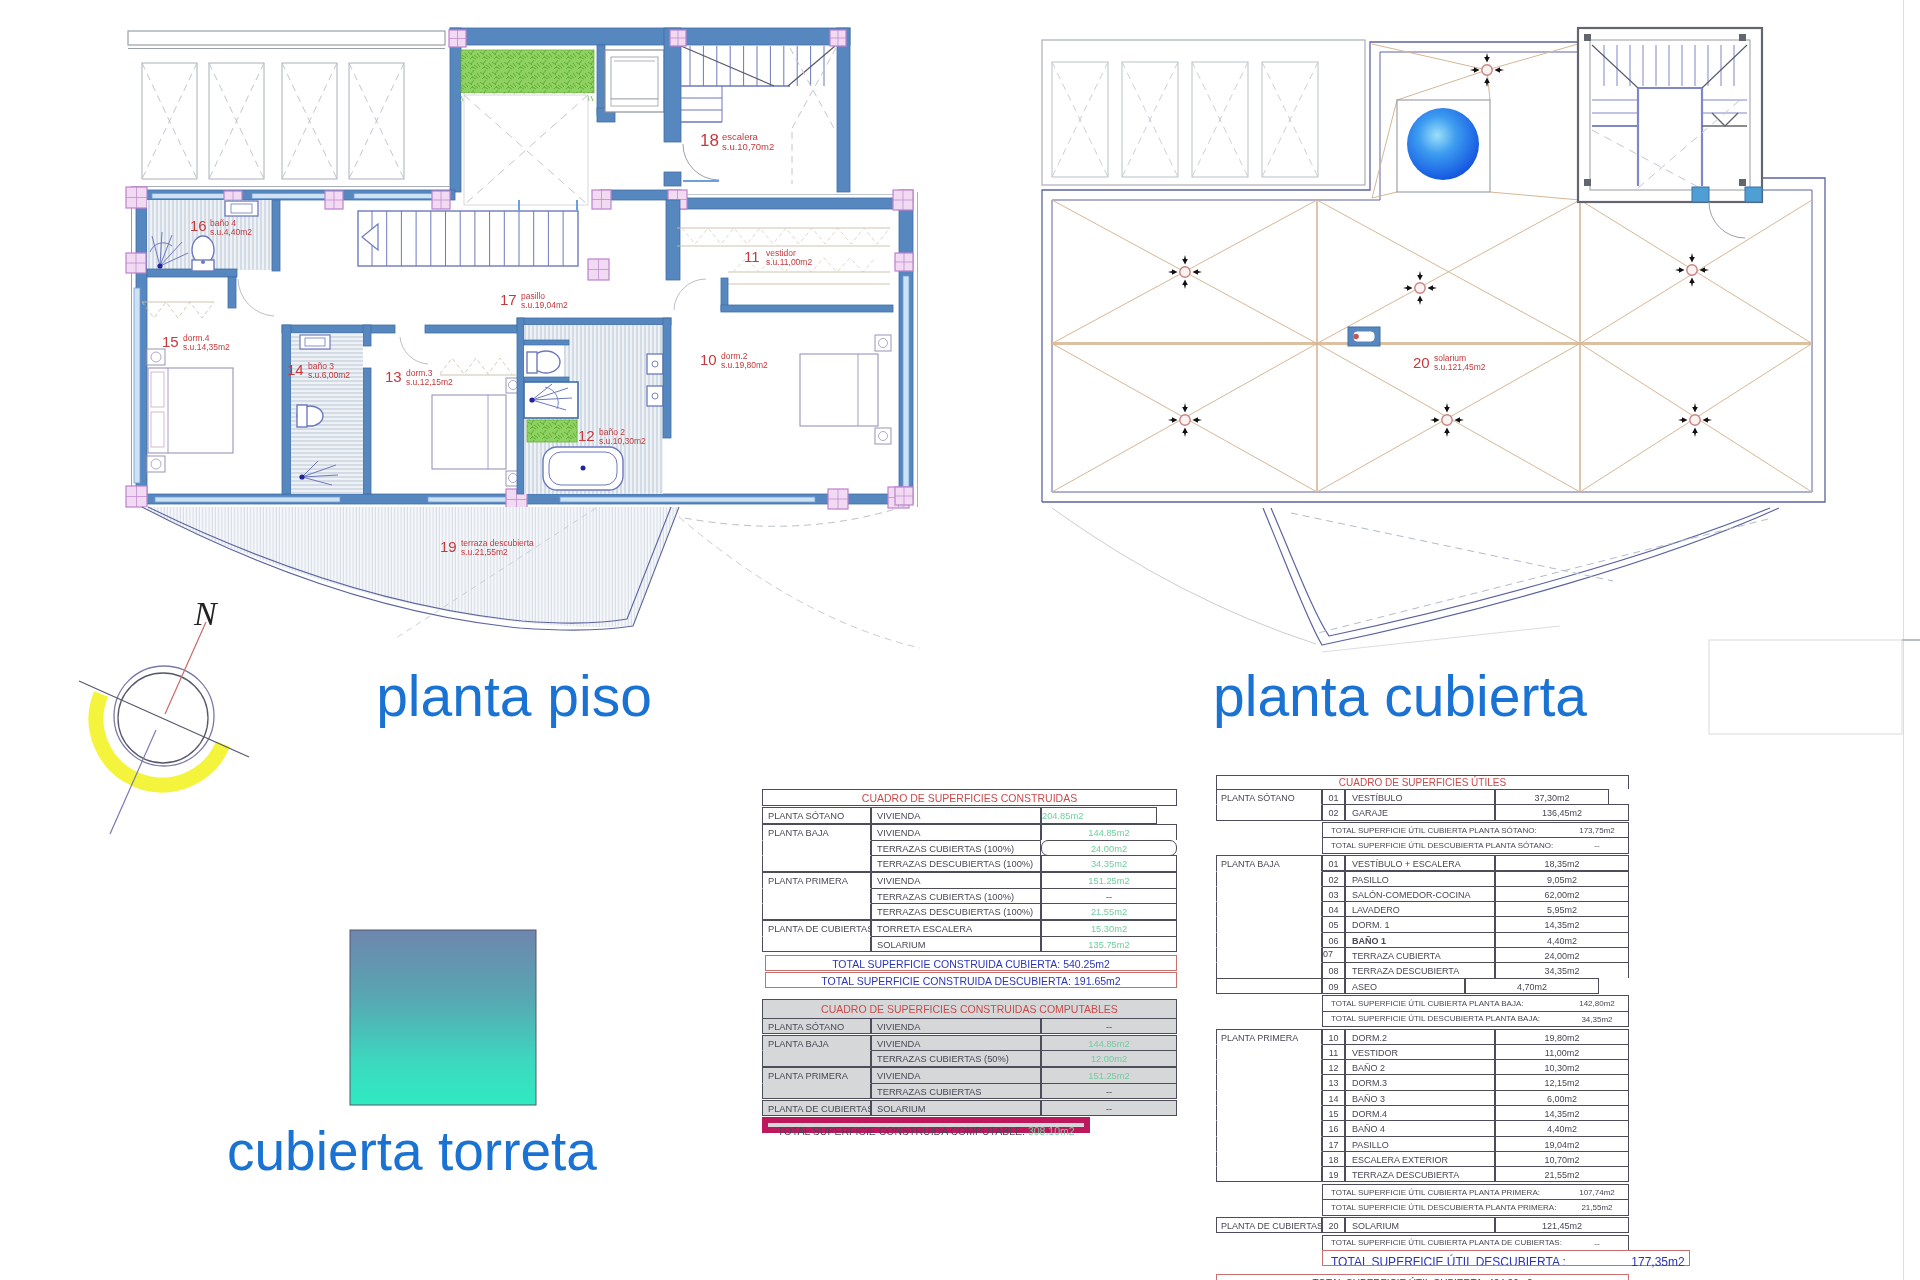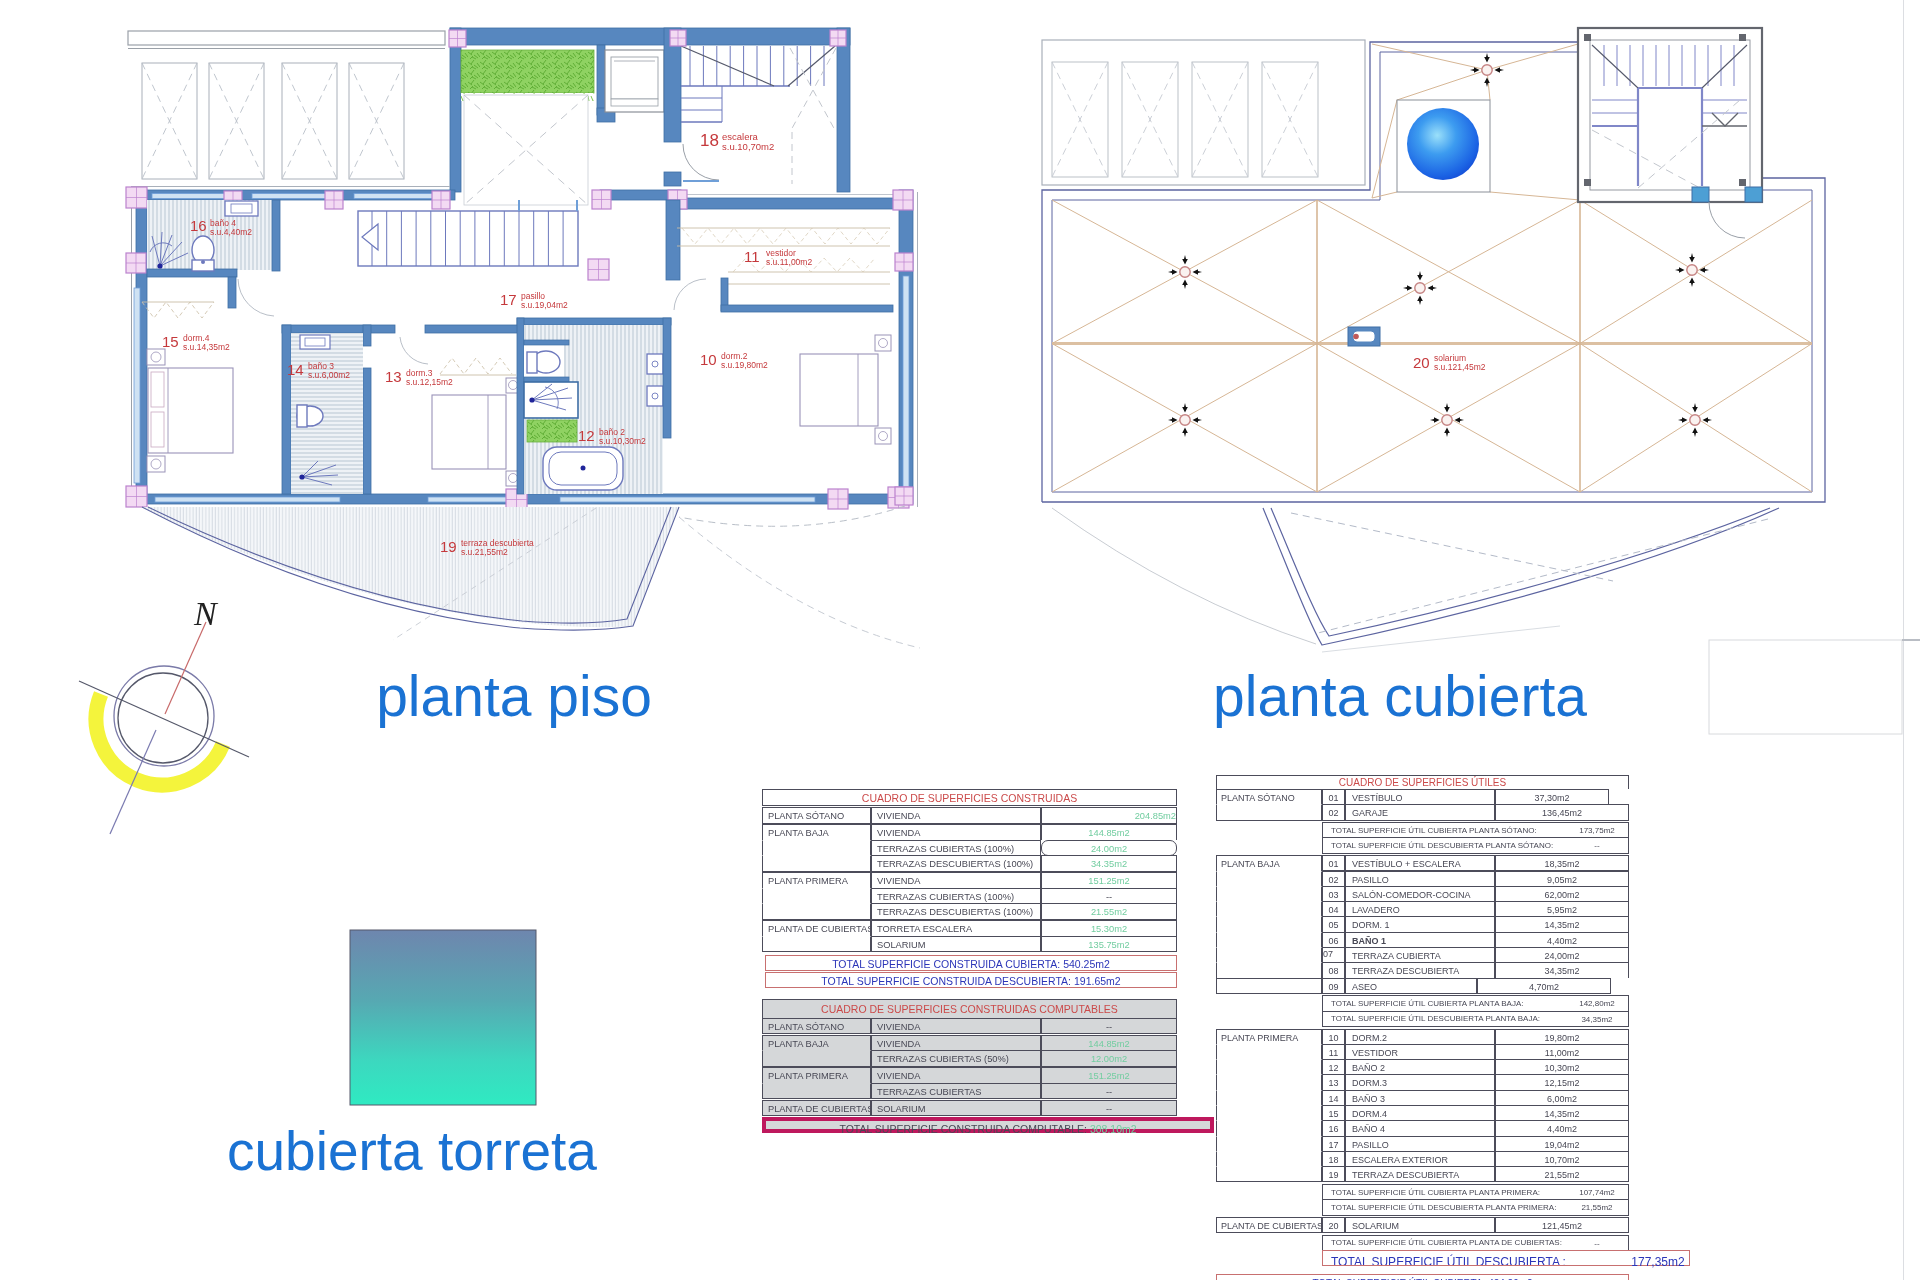--- a/index.html
+++ b/index.html
@@ -694,21 +694,21 @@
 
 <g>
         <text x="412" y="1170" font-size="55" fill="#1a72d3" text-anchor="middle">cubierta torreta</text>
       </g>
 </svg>
 
 <div style="position:absolute;left:762px;top:789px;width:415px;height:16.5px;border:1px solid #4c4c5a;box-sizing:border-box;text-align:center;color:#cb4a4a;font-size:10.5px;padding-top:1px">CUADRO DE SUPERFICIES CONSTRUIDAS</div>
 <div style="position:absolute;left:762px;top:807px;width:415px;height:16.5px;display:flex;background:#fff;font-size:9.3px">
       <div style="width:109px;box-sizing:border-box;overflow:hidden;white-space:nowrap;border-left:1px solid #4c4c5a;border-right:1px solid #4c4c5a;border-top:1px solid #4c4c5a;border-bottom:1px solid #4c4c5a;padding:2px 0 0 5px;">PLANTA SÓTANO</div>
       <div style="width:170px;box-sizing:border-box;overflow:hidden;white-space:nowrap;border-left:1px solid #4c4c5a;border-right:1px solid #4c4c5a;border-top:1px solid #4c4c5a;border-bottom:1px solid #4c4c5a;padding:2px 0 0 5px;">VIVIENDA</div>
-      <div style="width:136px;box-sizing:border-box;overflow:hidden;white-space:nowrap;border-left:1px solid #4c4c5a;border-right:1px solid #4c4c5a;border-top:1px solid #4c4c5a;border-bottom:1px solid #4c4c5a;padding-top:2px;text-align:right;color:#72cda0;">204.85m2</div>
+      <div style="width:116px;box-sizing:border-box;overflow:hidden;white-space:nowrap;border-left:1px solid #4c4c5a;border-right:1px solid #4c4c5a;border-top:1px solid #4c4c5a;border-bottom:1px solid #4c4c5a;padding-top:2px;text-align:left;color:#72cda0;">204.85m2</div>
     </div>
 <div style="position:absolute;left:762px;top:824px;width:415px;height:16.5px;display:flex;background:#fff;font-size:9.3px">
       <div style="width:109px;box-sizing:border-box;overflow:hidden;white-space:nowrap;border-left:1px solid #4c4c5a;border-right:1px solid #4c4c5a;border-top:1px solid #4c4c5a;padding:2px 0 0 5px;">PLANTA BAJA</div>
       <div style="width:170px;box-sizing:border-box;overflow:hidden;white-space:nowrap;border-left:1px solid #4c4c5a;border-right:1px solid #4c4c5a;border-top:1px solid #4c4c5a;border-bottom:1px solid #4c4c5a;padding:2px 0 0 5px;">VIVIENDA</div>
       <div style="width:136px;box-sizing:border-box;overflow:hidden;white-space:nowrap;border-left:1px solid #4c4c5a;border-right:1px solid #4c4c5a;border-top:1px solid #4c4c5a;border-bottom:1px solid #4c4c5a;padding-top:2px;text-align:center;color:#72cda0;">144.85m2</div>
     </div>
 <div style="position:absolute;left:762px;top:839.5px;width:415px;height:16.5px;display:flex;background:#fff;font-size:9.3px">
       <div style="width:109px;box-sizing:border-box;overflow:hidden;white-space:nowrap;border-left:1px solid #4c4c5a;border-right:1px solid #4c4c5a;border-top:1px solid transparent;padding:2px 0 0 5px;"></div>
       <div style="width:170px;box-sizing:border-box;overflow:hidden;white-space:nowrap;border-left:1px solid #4c4c5a;border-right:1px solid #4c4c5a;border-top:1px solid #4c4c5a;border-bottom:1px solid #4c4c5a;padding:2px 0 0 5px;">TERRAZAS CUBIERTAS (100%)</div>
       <div style="width:136px;box-sizing:border-box;overflow:hidden;white-space:nowrap;border-left:1px solid #4c4c5a;border-right:1px solid #4c4c5a;border-top:1px solid #4c4c5a;border-bottom:1px solid #4c4c5a;padding-top:2px;text-align:center;color:#72cda0;border-radius:7px;">24.00m2</div>
@@ -771,21 +771,21 @@
 <div style="position:absolute;left:762px;top:1082.5px;width:415px;height:16.5px;display:flex;background:#d5d7d9;font-size:9.3px">
       <div style="width:109px;box-sizing:border-box;overflow:hidden;white-space:nowrap;border-left:1px solid #4c4c5a;border-right:1px solid #4c4c5a;border-top:1px solid transparent;border-bottom:1px solid #4c4c5a;padding:2px 0 0 5px;"></div>
       <div style="width:170px;box-sizing:border-box;overflow:hidden;white-space:nowrap;border-left:1px solid #4c4c5a;border-right:1px solid #4c4c5a;border-top:1px solid #4c4c5a;border-bottom:1px solid #4c4c5a;padding:2px 0 0 5px;">TERRAZAS CUBIERTAS</div>
       <div style="width:136px;box-sizing:border-box;overflow:hidden;white-space:nowrap;border-left:1px solid #4c4c5a;border-right:1px solid #4c4c5a;border-top:1px solid #4c4c5a;border-bottom:1px solid #4c4c5a;padding-top:2px;text-align:center;color:#474754;">--</div>
     </div>
 <div style="position:absolute;left:762px;top:1099.5px;width:415px;height:16.5px;display:flex;background:#d5d7d9;font-size:9.3px">
       <div style="width:109px;box-sizing:border-box;overflow:hidden;white-space:nowrap;border-left:1px solid #4c4c5a;border-right:1px solid #4c4c5a;border-top:1px solid #4c4c5a;border-bottom:1px solid #4c4c5a;padding:2px 0 0 5px;">PLANTA DE CUBIERTAS</div>
       <div style="width:170px;box-sizing:border-box;overflow:hidden;white-space:nowrap;border-left:1px solid #4c4c5a;border-right:1px solid #4c4c5a;border-top:1px solid #4c4c5a;border-bottom:1px solid #4c4c5a;padding:2px 0 0 5px;">SOLARIUM</div>
       <div style="width:136px;box-sizing:border-box;overflow:hidden;white-space:nowrap;border-left:1px solid #4c4c5a;border-right:1px solid #4c4c5a;border-top:1px solid #4c4c5a;border-bottom:1px solid #4c4c5a;padding-top:2px;text-align:center;color:#474754;">--</div>
     </div>
-<div style="position:absolute;left:762px;top:1117px;width:452px;height:16px;border:4px solid #be185d;background:#d5d7d9;box-sizing:border-box;text-align:center;font-size:10.5px;color:#474754;padding-top:1px">TOTAL SUPERFICIE CONSTRUIDA COMPUTABLE: <span style="color:#72cda0">308.10m2</span></div>
+<div style="position:absolute;left:762px;top:1117px;width:328px;height:16px;border:6px solid #be185d;background:#d5d7d9;box-sizing:border-box;text-align:center;font-size:10.5px;color:#474754;padding-top:1px">TOTAL SUPERFICIE CONSTRUIDA COMPUTABLE: <span style="color:#72cda0">308.10m2</span></div>
 
 <div style="position:absolute;left:1216px;top:775px;width:413px;height:15px;border:1px solid #4c4c5a;box-sizing:border-box;text-align:center;color:#cb4a4a;font-size:10px;padding-top:0px">CUADRO DE SUPERFICIES ÚTILES</div>
 <div style="position:absolute;left:1216px;top:789.0px;width:413px;height:16.3px;display:flex;background:#fff;font-size:9px">
       <div style="width:106px;box-sizing:border-box;overflow:hidden;white-space:nowrap;border-left:1px solid #4c4c5a;border-right:1px solid #4c4c5a;border-top:1px solid #4c4c5a;padding:2px 0 0 4px;">PLANTA SÓTANO</div>
       <div style="width:23px;box-sizing:border-box;overflow:hidden;white-space:nowrap;border-left:1px solid #4c4c5a;border-right:1px solid #4c4c5a;border-top:1px solid #4c4c5a;border-bottom:1px solid #4c4c5a;padding-top:2px;text-align:center;">01</div>
       <div style="width:150px;box-sizing:border-box;overflow:hidden;white-space:nowrap;border-left:1px solid #4c4c5a;border-right:1px solid #4c4c5a;border-top:1px solid #4c4c5a;border-bottom:1px solid #4c4c5a;padding:2px 0 0 6px;">VESTÍBULO</div>
       <div style="width:114px;box-sizing:border-box;overflow:hidden;white-space:nowrap;border-left:1px solid #4c4c5a;border-right:1px solid #4c4c5a;border-top:1px solid #4c4c5a;border-bottom:1px solid #4c4c5a;padding-top:2px;text-align:center;">37,30m2</div>
     </div>
 <div style="position:absolute;left:1216px;top:804.3px;width:413px;height:16.3px;display:flex;background:#fff;font-size:9px">
       <div style="width:106px;box-sizing:border-box;overflow:hidden;white-space:nowrap;border-left:1px solid #4c4c5a;border-right:1px solid #4c4c5a;border-top:1px solid transparent;border-bottom:1px solid #4c4c5a;padding:2px 0 0 4px;"></div>
@@ -845,21 +845,21 @@
     </div>
 <div style="position:absolute;left:1216px;top:962.2999999999995px;width:413px;height:16.3px;display:flex;background:#fff;font-size:9px">
       <div style="width:106px;box-sizing:border-box;overflow:hidden;white-space:nowrap;border-left:1px solid #4c4c5a;border-right:1px solid #4c4c5a;border-top:1px solid transparent;border-bottom:1px solid #4c4c5a;padding:2px 0 0 4px;"></div>
       <div style="width:23px;box-sizing:border-box;overflow:hidden;white-space:nowrap;border-left:1px solid #4c4c5a;border-right:1px solid #4c4c5a;border-top:1px solid #4c4c5a;border-bottom:1px solid #4c4c5a;padding-top:2px;text-align:center;">08</div>
       <div style="width:150px;box-sizing:border-box;overflow:hidden;white-space:nowrap;border-left:1px solid #4c4c5a;border-right:1px solid #4c4c5a;border-top:1px solid #4c4c5a;border-bottom:1px solid #4c4c5a;padding:2px 0 0 6px;">TERRAZA DESCUBIERTA</div>
       <div style="width:134px;box-sizing:border-box;overflow:hidden;white-space:nowrap;border-left:1px solid #4c4c5a;border-right:1px solid #4c4c5a;border-top:1px solid #4c4c5a;border-bottom:1px solid #4c4c5a;padding-top:2px;text-align:center;">34,35m2</div>
     </div>
 <div style="position:absolute;left:1216px;top:977.5999999999995px;width:413px;height:16.3px;display:flex;background:#fff;font-size:9px">
       <div style="width:106px;box-sizing:border-box;overflow:hidden;white-space:nowrap;border-left:1px solid #4c4c5a;border-right:1px solid #4c4c5a;border-top:1px solid #4c4c5a;border-bottom:1px solid #4c4c5a;padding:2px 0 0 4px;"></div>
       <div style="width:23px;box-sizing:border-box;overflow:hidden;white-space:nowrap;border-left:1px solid #4c4c5a;border-right:1px solid #4c4c5a;border-top:1px solid #4c4c5a;border-bottom:1px solid #4c4c5a;padding-top:2px;text-align:center;">09</div>
-      <div style="width:132px;box-sizing:border-box;overflow:hidden;white-space:nowrap;border-left:1px solid #4c4c5a;border-right:1px solid #4c4c5a;border-top:1px solid #4c4c5a;border-bottom:1px solid #4c4c5a;padding:2px 0 0 6px;">ASEO</div>
+      <div style="width:120px;box-sizing:border-box;overflow:hidden;white-space:nowrap;border-left:1px solid #4c4c5a;border-right:1px solid #4c4c5a;border-top:1px solid #4c4c5a;border-bottom:1px solid #4c4c5a;padding:2px 0 0 6px;">ASEO</div>
       <div style="width:134px;box-sizing:border-box;overflow:hidden;white-space:nowrap;border-left:1px solid #4c4c5a;border-right:1px solid #4c4c5a;border-top:1px solid #4c4c5a;border-bottom:1px solid #4c4c5a;padding-top:2px;text-align:center;">4,70m2</div>
     </div>
 <div style="position:absolute;left:1322px;top:995.3999999999994px;width:307px;height:16.3px;border:1px solid #4c4c5a;box-sizing:border-box;display:flex;color:#474754;font-size:8px">
       <div style="flex:1;padding:2.5px 0 0 8px;white-space:nowrap;overflow:hidden">TOTAL SUPERFICIE ÚTIL CUBIERTA PLANTA BAJA:</div>
       <div style="width:62px;text-align:center;padding-top:3px">142,80m2</div>
     </div>
 <div style="position:absolute;left:1322px;top:1010.6999999999994px;width:307px;height:16.3px;border:1px solid #4c4c5a;box-sizing:border-box;display:flex;color:#474754;font-size:8px">
       <div style="flex:1;padding:2.5px 0 0 8px;white-space:nowrap;overflow:hidden">TOTAL SUPERFICIE ÚTIL DESCUBIERTA PLANTA BAJA:</div>
       <div style="width:62px;text-align:center;padding-top:3px">34,35m2</div>
     </div>

